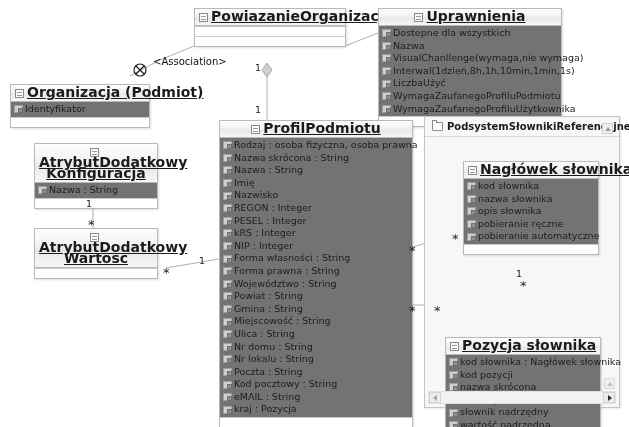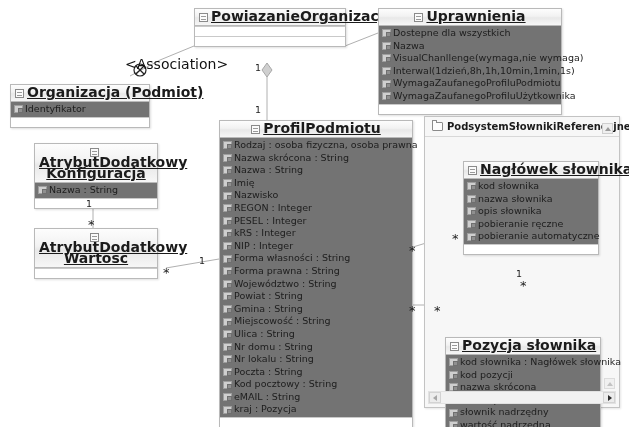--- a/index.html
+++ b/index.html
@@ -165,21 +165,21 @@
     position:absolute;
     font-size:9.5px;color:#1d1d1d;
     white-space:nowrap;
   }
   .star{
     position:absolute;
     font-size:13px;color:#1d1d1d;line-height:6px;
   }
   .stereo{
     position:absolute;
-    font-size:14px;color:#111;white-space:nowrap;
+    font-size:10px;color:#111;white-space:nowrap;margin-left:28px;
   }
 </style>
 </head>
 <body>
 
 <div id="canvas">
 
   <svg id="wires">
     <g stroke="#b0b0b0" stroke-width="1" fill="none">
 
@@ -233,20 +233,24 @@
           <span class="ico-attr"></span>
           <span class="aname">Nazwa</span>
         </div>
       <div class="attr">
           <span class="ico-attr"></span>
           <span class="aname">VisualChanllenge(wymaga,nie wymaga)</span>
         </div>
       <div class="attr">
           <span class="ico-attr"></span>
           <span class="aname">Interwal(1dzień,8h,1h,10min,1min,1s)</span>
+        </div>
+      <div class="attr">
+          <span class="ico-attr"></span>
+          <span class="aname">LiczbaUżyć</span>
         </div>
       <div class="attr">
           <span class="ico-attr"></span>
           <span class="aname">WymagaZaufanegoProfiluPodmiotu</span>
         </div>
       <div class="attr">
           <span class="ico-attr"></span>
           <span class="aname">WymagaZaufanegoProfiluUżytkownika</span>
         </div>
     </div>

